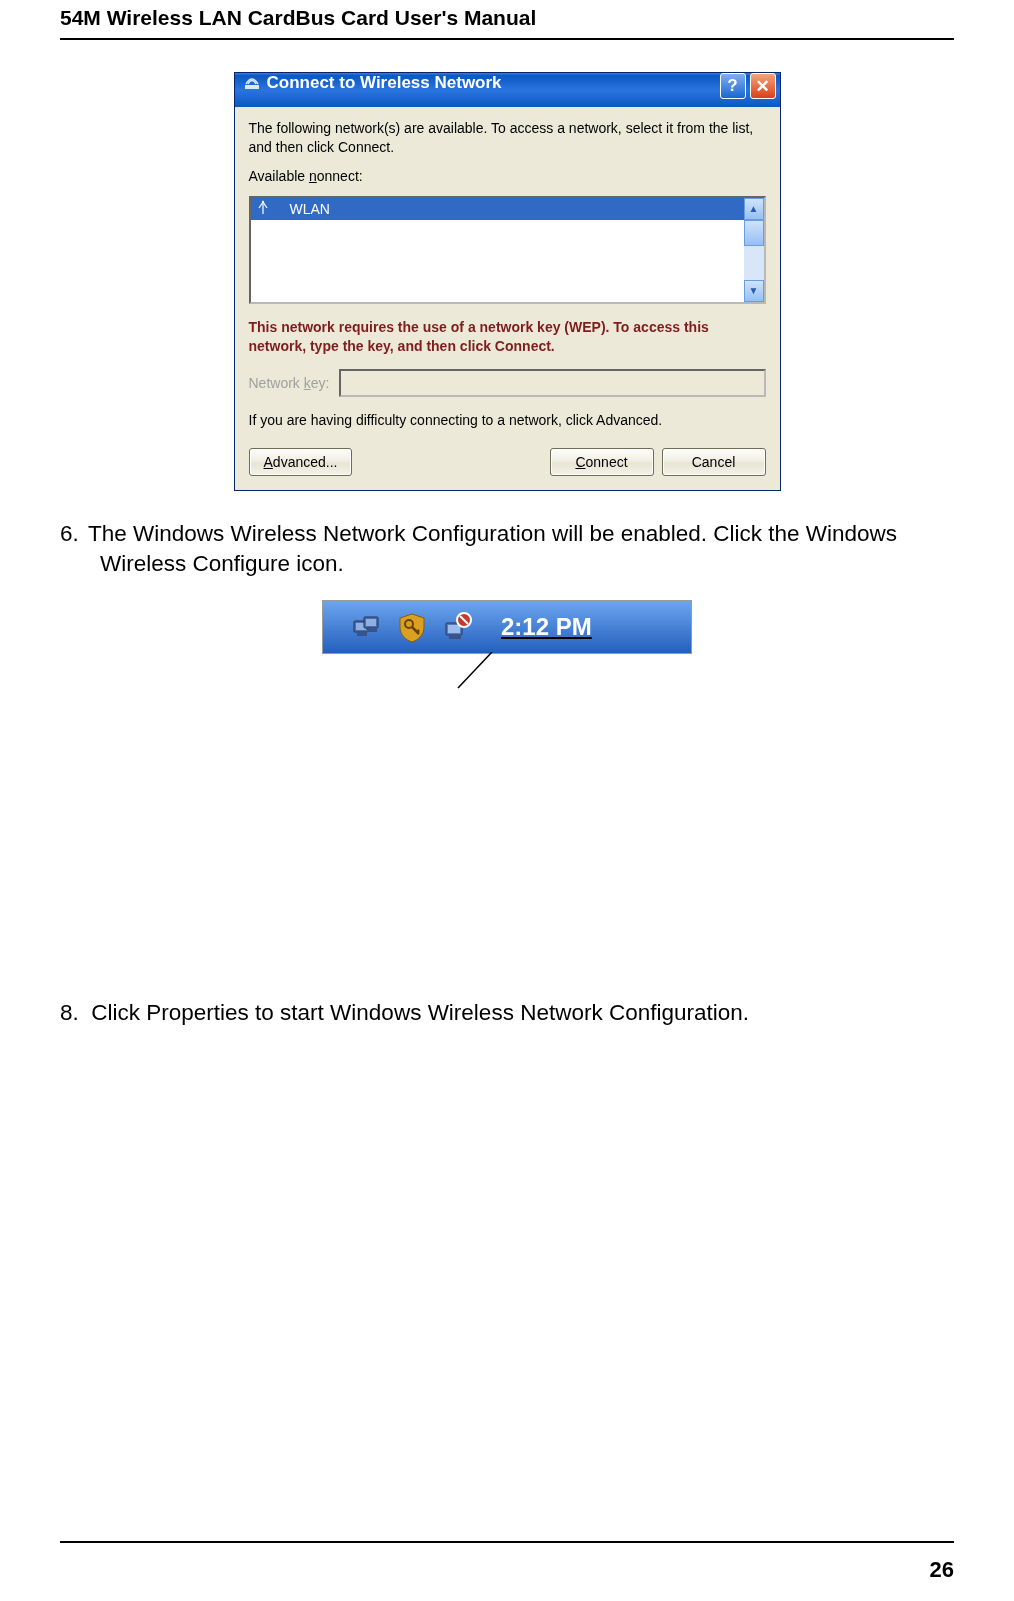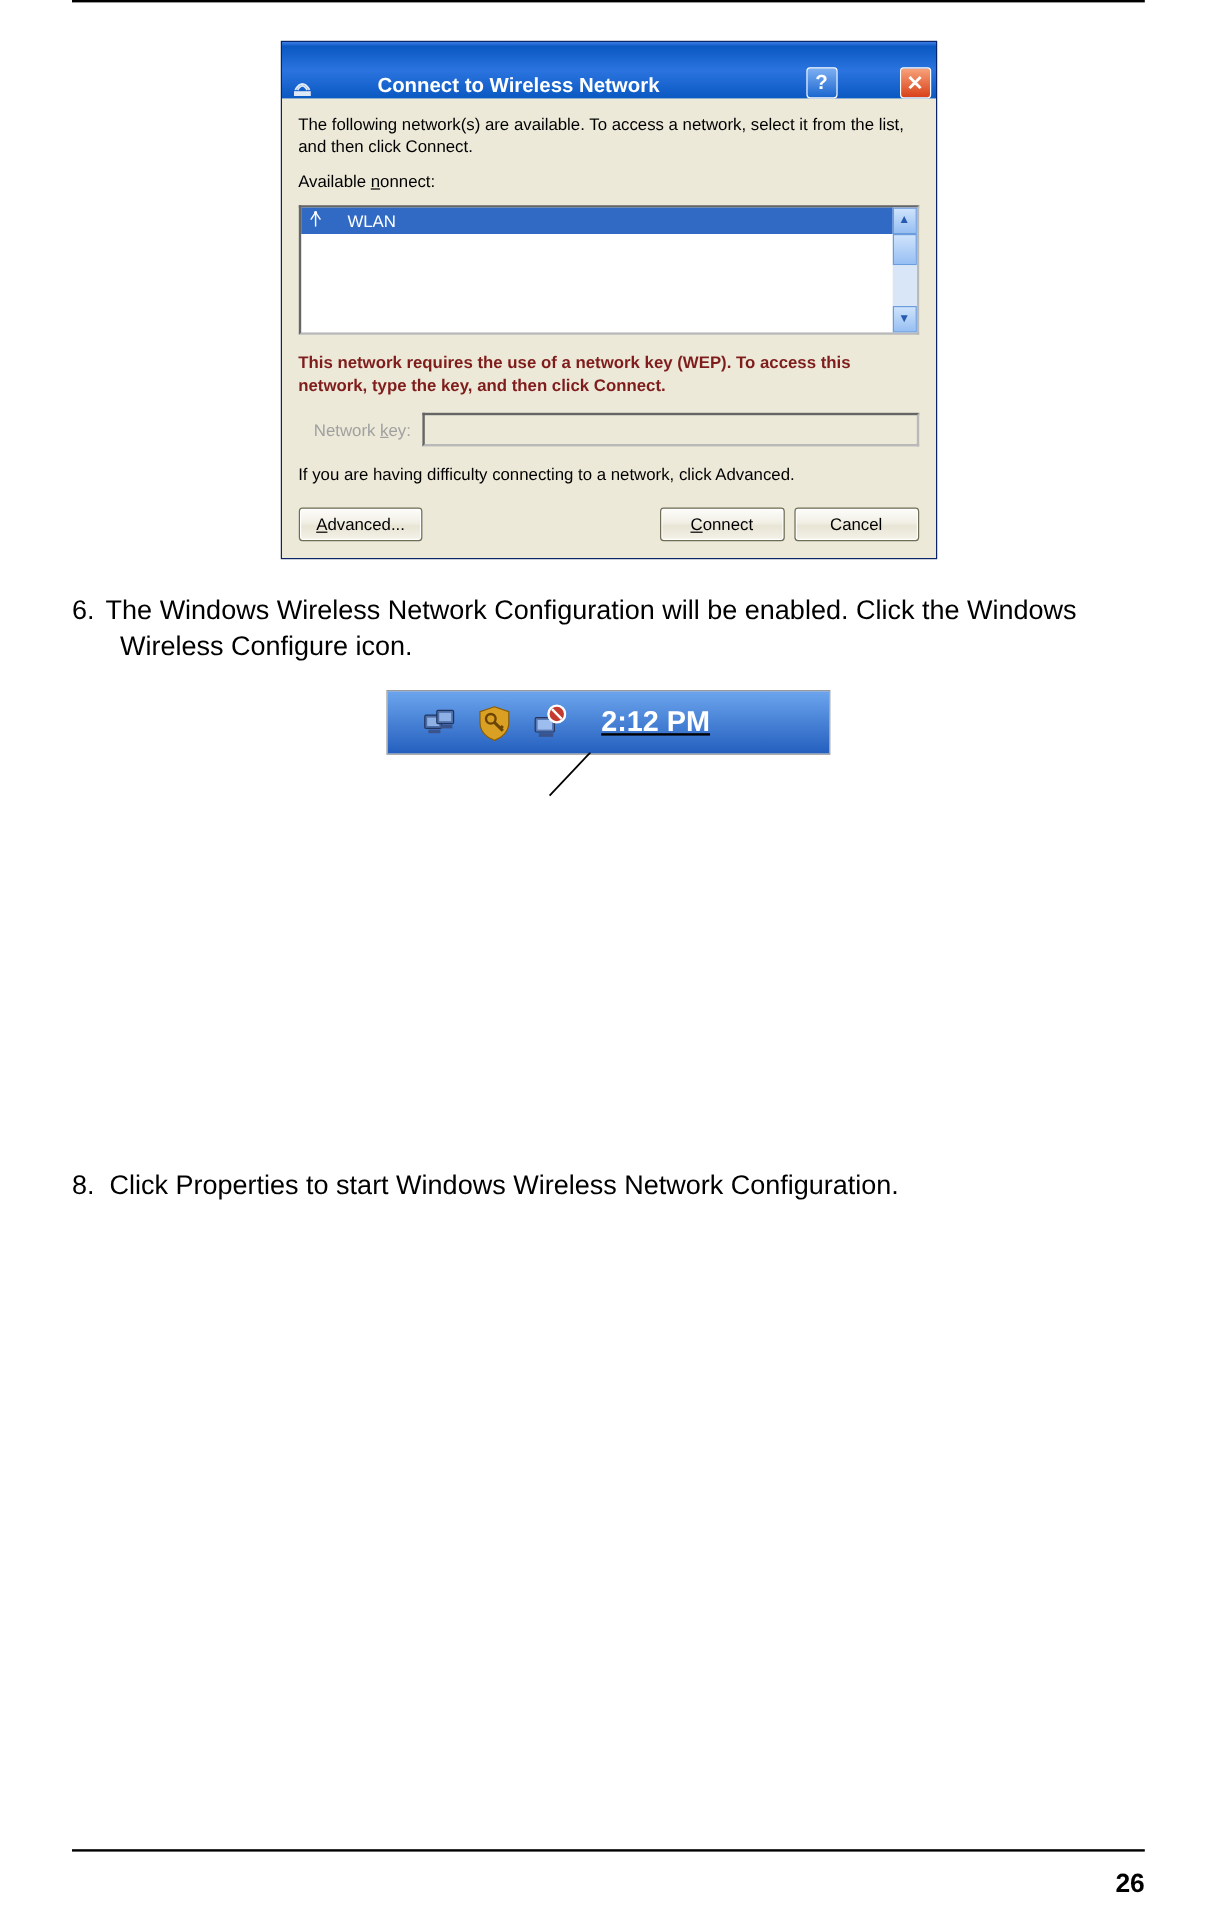--- a/index.html
+++ b/index.html
@@ -36,29 +36,28 @@
   }
   .dialog {
     width: 545px;
     border: 1px solid #0a246a;
     background: #ece9d8;
     font-family: Tahoma, sans-serif;
     font-size: 14px;
     color: #000;
   }
   .titlebar {
-    height: 47px;
+    height: 34px;
     background: linear-gradient(to bottom, #3b7de5 0%, #0a58c1 8%, #2b74e0 50%, #0a58c1 100%);
     display: flex;
-    align-items: flex-end;
+    align-items: flex-start;
     color: #fff;
     font-weight: bold;
     font-size: 17px;
     padding-left: 8px;
-    gap: 48px;
   }
   .titlebar .title-icon {
     width: 18px; height: 18px; margin-right: 6px;
   }
   .title-icon svg { width:18px; height:18px; }
   .titlebar .spacer { flex: 1; }
   .winbtn {
     width: 24px; height: 24px; margin-right: 4px;
     display: flex; align-items: center; justify-content: center;
     border-radius: 3px;
@@ -101,21 +100,21 @@
     display:flex; align-items:center; justify-content:center;
     color:#265bb0; font-size:10px;
   }
   .scrollthumb {
     height: 24px;
     background: linear-gradient(to bottom,#cfe3fb,#97bff3);
     border: 1px solid #6a9de0;
   }
   .scrolltrack { flex:1; background:#d9e6f7; }
   .disabled-text { color:#7f1d1d; margin-top:14px; line-height:1.35;font-weight:bold; }
-  .keyrow { display:flex; align-items:center; margin-top:14px; gap:10px;margin-left:13px; }
+  .keyrow { display:flex; align-items:center; margin-top:14px; gap:10px; }
   .keyrow .lbl { color:#a0a0a0; }
   .keyrow .underline { text-decoration: underline; }
   .keyinput {
     flex:1; height:24px; border:2px inset #b9b9b9; background:#ece9d8;
   }
   .xpbutton {
     height: 28px;
     padding: 0 14px;
     background: linear-gradient(to bottom,#fdfdfb,#f1efe4 45%,#e8e5d5 55%,#f4f2e8);
     border: 1px solid #6e6e57;
@@ -177,20 +176,21 @@
   }
   .page-number {
     position:absolute; bottom:18px; right:60px;
     font-size:22px; font-weight:bold;
   }
 </style>
 </head>
 <body>
 
 <div class="page">
+  <div class="header">54M Wireless LAN CardBus Card User's Manual</div>
   <hr class="hr">
 
   <div class="dialog-wrap">
     <div class="dialog">
       <div class="titlebar">
         <span class="title-icon">
           <svg viewBox="0 0 18 18">
             <rect x="2" y="12" width="14" height="4" fill="#dfe8f7"></rect>
             <path d="M3 11 Q9 1 15 11" fill="none" stroke="#dfe8f7" stroke-width="1.5"></path>
             <path d="M5 11 Q9 4 13 11" fill="none" stroke="#dfe8f7" stroke-width="1.5"></path>

